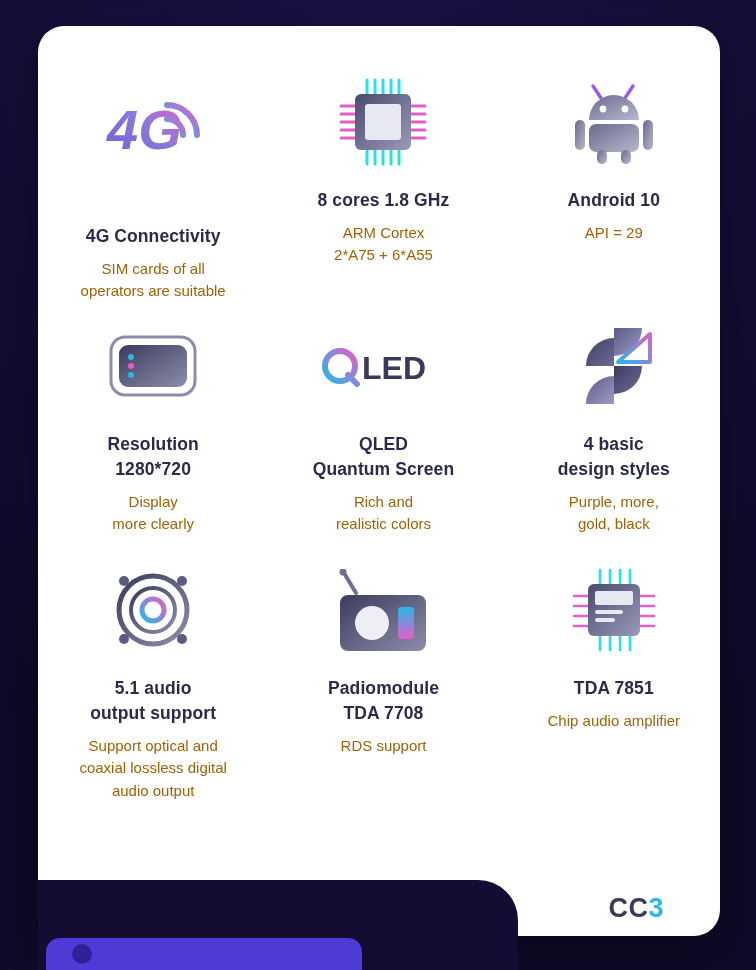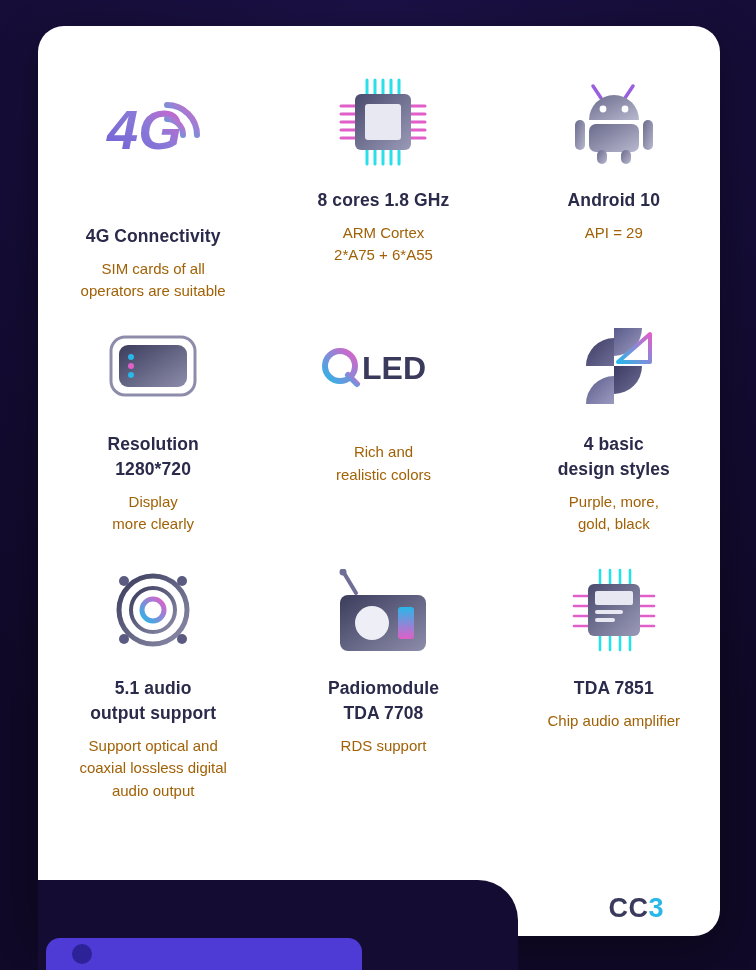--- a/index.html
+++ b/index.html
@@ -251,20 +251,22 @@
               <linearGradient id="gq" x1="0" y1="1" x2="1" y2="0">
                 <stop offset="0%" stop-color="#29b6e8"></stop>
                 <stop offset="100%" stop-color="#e05fc8"></stop>
               </linearGradient>
             </defs>
             <circle cx="22" cy="22" r="15" fill="none" stroke="url(#gq)" stroke-width="6"></circle>
             <line x1="30" y1="31" x2="39" y2="40" stroke="url(#gq)" stroke-width="6" stroke-linecap="round"></line>
             <text x="44" y="35" font-family="Liberation Sans, sans-serif" font-size="32" font-weight="bold" fill="#3a3a5c">LED</text>
           </svg>
         </div>
+        <div class="title" style="white-space:pre-line">QLED
+Quantum Screen</div>
         <div class="subtitle" style="white-space:pre-line">Rich and
 realistic colors</div>
       </div>
 
       <div class="cell">
         <div class="icon-wrap">
           <svg width="88" height="88" viewBox="0 0 88 88">
             <defs>
               <linearGradient id="gp1" x1="0" y1="0" x2="1" y2="1">
                 <stop offset="0%" stop-color="#5b5b8c"></stop>

